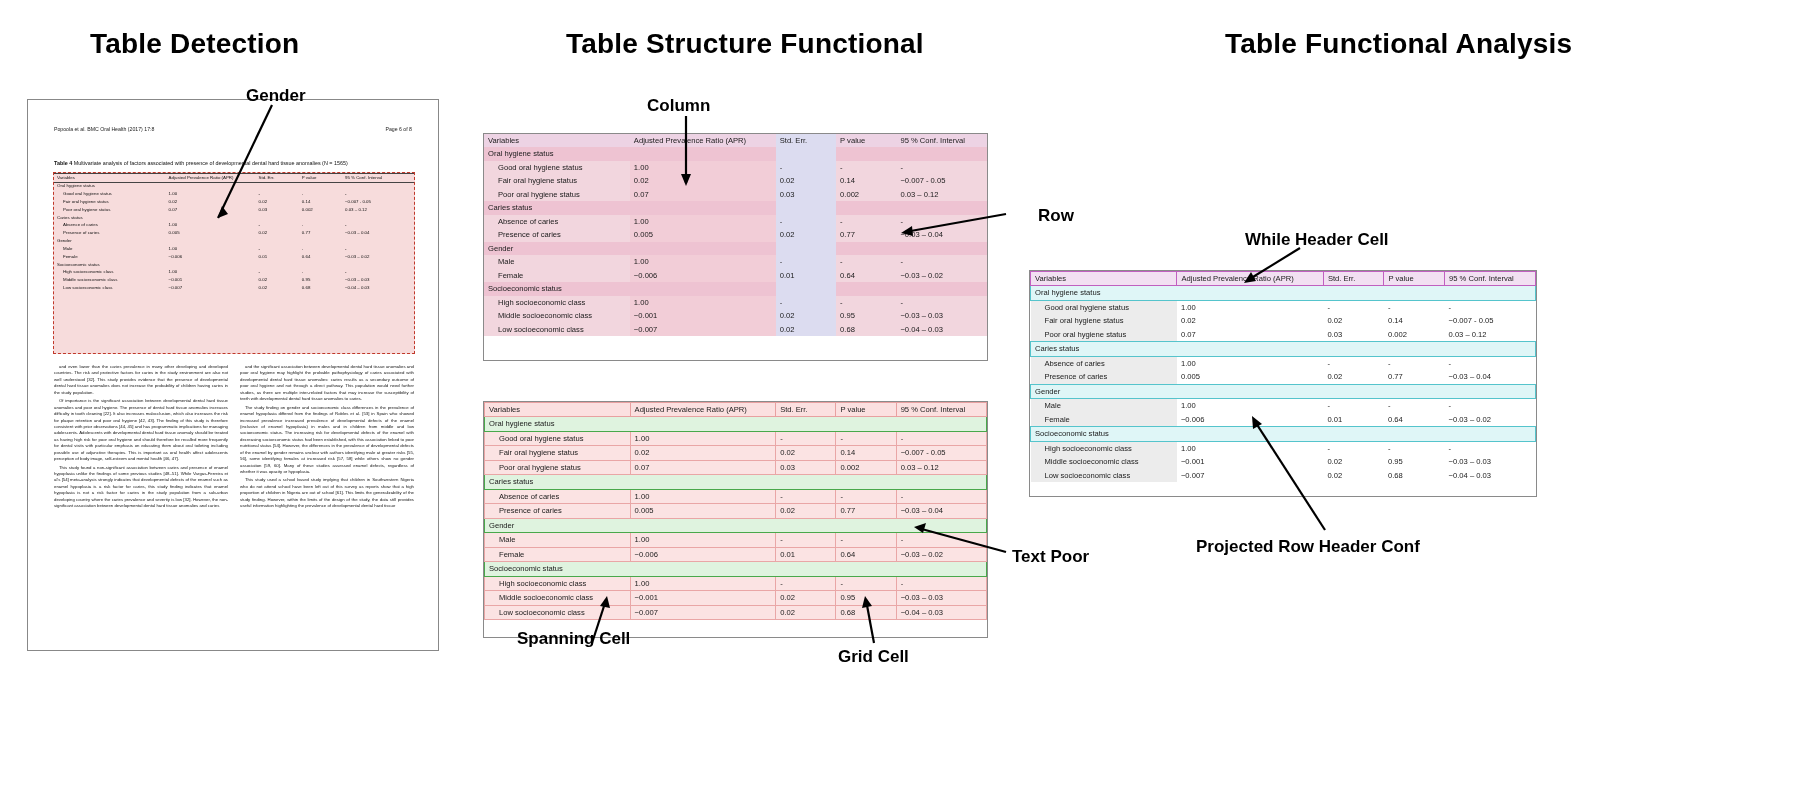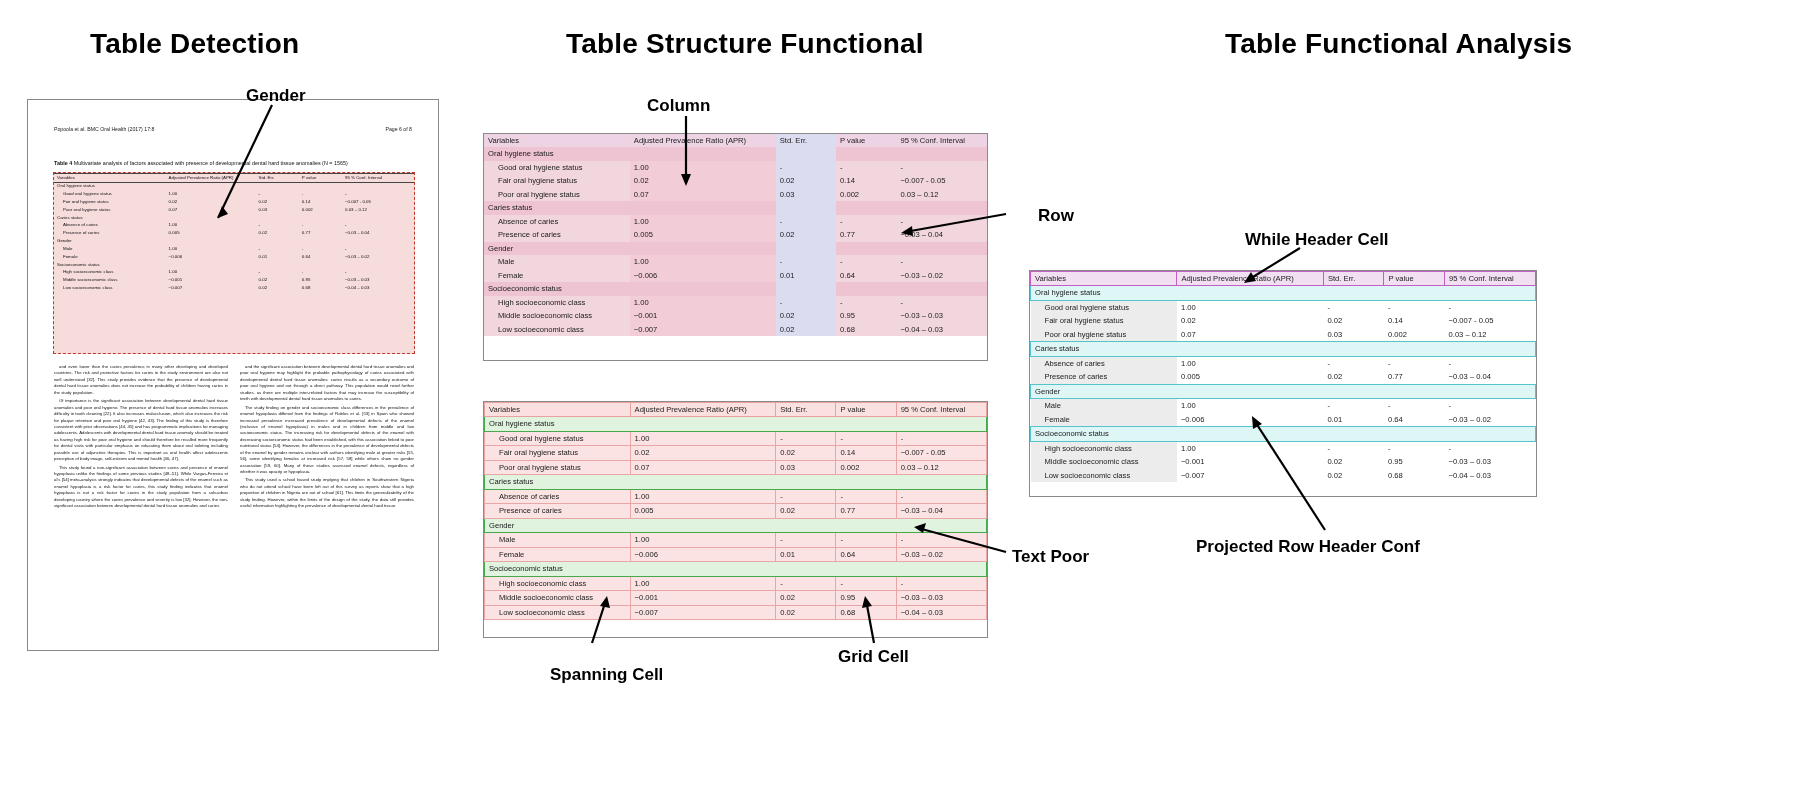--- a/index.html
+++ b/index.html
@@ -172,21 +172,21 @@
     border: 1px solid #55c4cc;
     background: #dff6f7;
   }
   #func-box table.dt tr.dat td.c0 { background: #ececec; }
   #func-box table.dt tr.dat td { background: #fff; }
 
   
   #label-column { left: 647px; top: 96px; text-align: center; }
   #label-row { left: 1038px; top: 206px; }
   #label-text-cell { left: 1012px; top: 547px; }
-  #label-spanning { left: 517px; top: 665px; margin-left: 33px; }
+  #label-spanning { left: 517px; top: 629px; }
   #label-grid { left: 838px; top: 647px; }
   #label-colhdr { left: 1245px; top: 230px; }
   #label-projrow { left: 1196px; top: 537px; }
 
   svg.lines {
     position: absolute;
     left: 0; top: 0;
     width: 1800px; height: 790px;
     pointer-events: none;
   }

